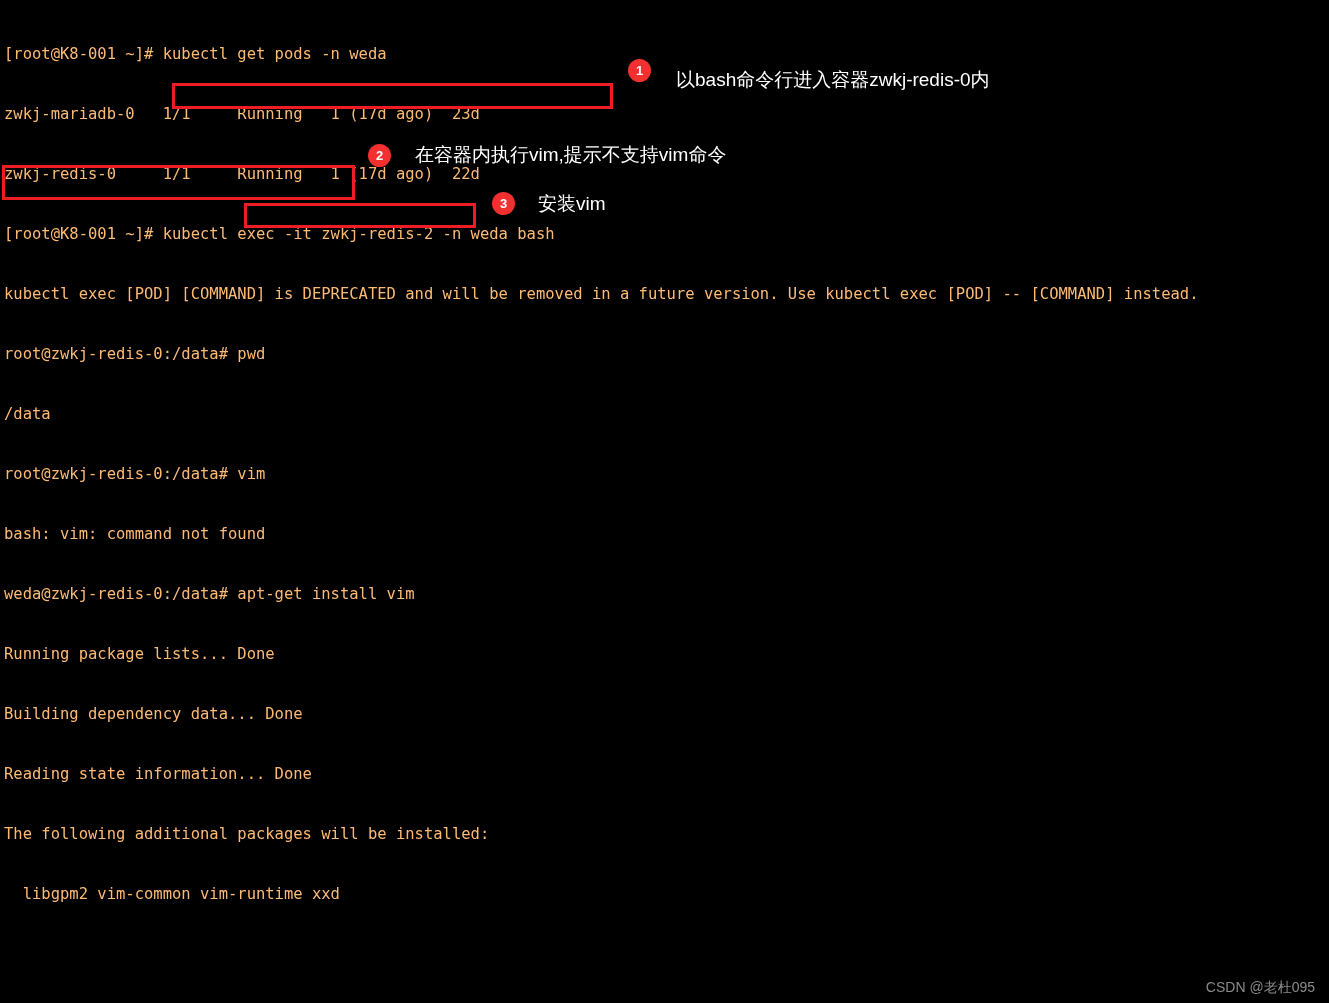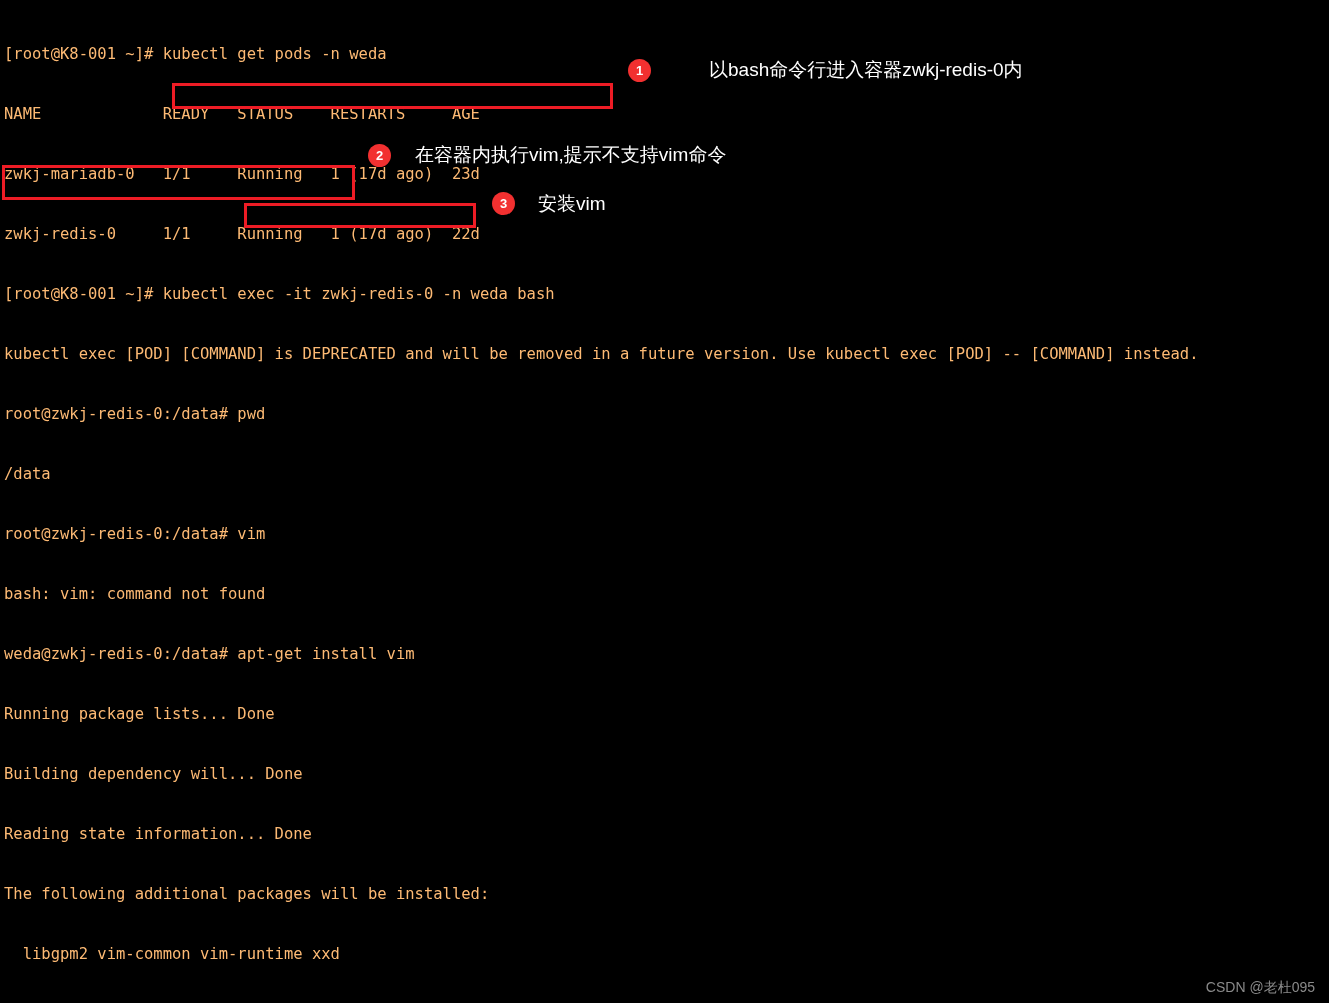--- a/index.html
+++ b/index.html
@@ -80,32 +80,31 @@
     white-space: pre;
   }
 </style>
 </head>
 <body>
 
 <div id="screen">
 
   <div id="terminal">
     <div class="tline">[root@K8-001 ~]# kubectl get pods -n weda</div>
-    <div class="tline">NAME             READY   STATUS    RESTARTS     AGE</div>
     <div class="tline">zwkj-mariadb-0   1/1     Running   1 (17d ago)  23d</div>
     <div class="tline">zwkj-redis-0     1/1     Running   1 (17d ago)  22d</div>
-    <div class="tline">[root@K8-001 ~]# kubectl exec -it zwkj-redis-0 -n weda bash</div>
+    <div class="tline">[root@K8-001 ~]# kubectl exec -it zwkj-redis-2 -n weda bash</div>
     <div class="tline">kubectl exec [POD] [COMMAND] is DEPRECATED and will be removed in a future version. Use kubectl exec [POD] -- [COMMAND] instead.</div>
     <div class="tline">root@zwkj-redis-0:/data# pwd</div>
     <div class="tline">/data</div>
     <div class="tline">root@zwkj-redis-0:/data# vim</div>
     <div class="tline">bash: vim: command not found</div>
     <div class="tline">weda@zwkj-redis-0:/data# apt-get install vim</div>
     <div class="tline">Running package lists... Done</div>
-    <div class="tline">Building dependency will... Done</div>
+    <div class="tline">Building dependency data... Done</div>
     <div class="tline">Reading state information... Done</div>
     <div class="tline">The following additional packages will be installed:</div>
     <div class="tline">  libgpm2 vim-common vim-runtime xxd</div>
     
     
     
     
     
     
     
@@ -134,21 +133,21 @@
     
     
     
     
   </div>
 
   <div id="annotations">
 
     <div class="hl-box" style="left:172px; top:83px; width:441px; height:26px;"></div>
     <div class="badge" style="left:628px; top:59px;">1</div>
-    <div class="note" style="left:676px; top:58px;margin-left:33px;">以bash命令行进入容器zwkj-redis-0内</div>
+    <div class="note" style="left:676px; top:68px;">以bash命令行进入容器zwkj-redis-0内</div>
 
     <div class="hl-box" style="left:2px; top:165px; width:353px; height:35px;"></div>
     <div class="badge" style="left:368px; top:144px;">2</div>
     <div class="note" style="left:415px; top:143px;">在容器内执行vim,提示不支持vim命令</div>
 
     <div class="hl-box" style="left:244px; top:203px; width:232px; height:25px;"></div>
     <div class="badge" style="left:492px; top:192px;">3</div>
     <div class="note" style="left:538px; top:192px;">安装vim</div>
 
   </div>

